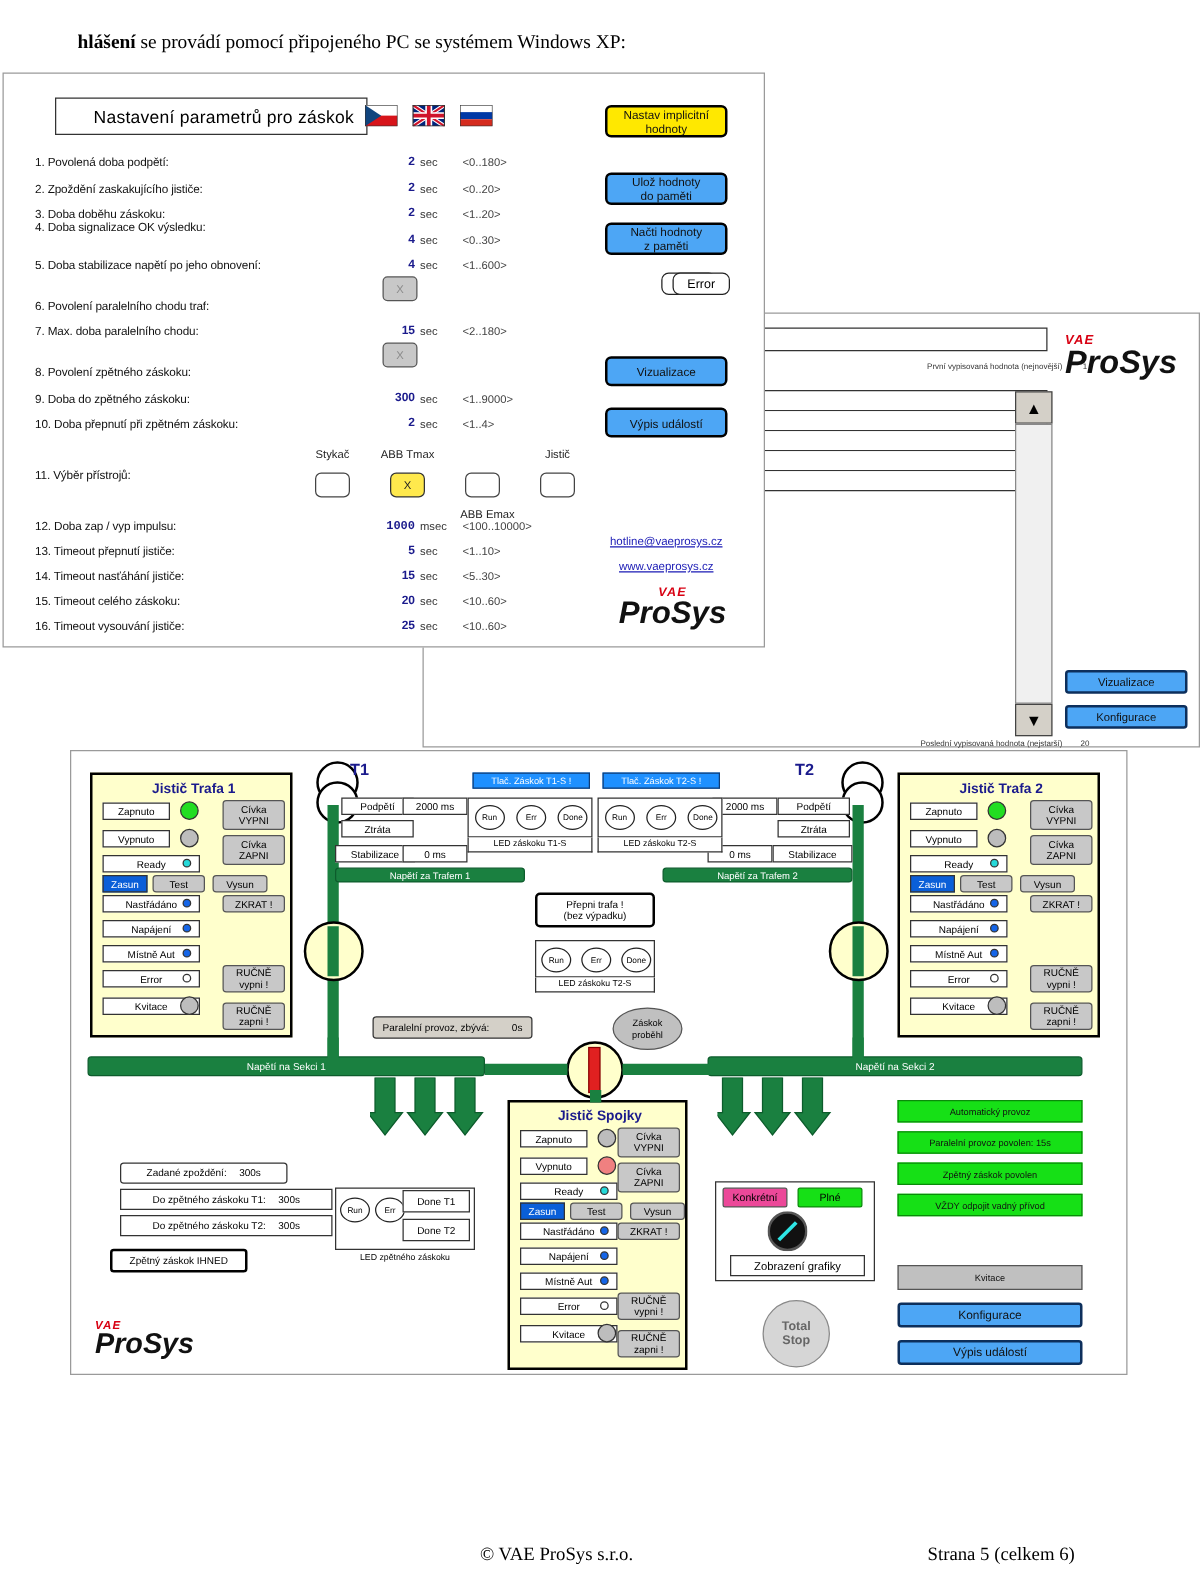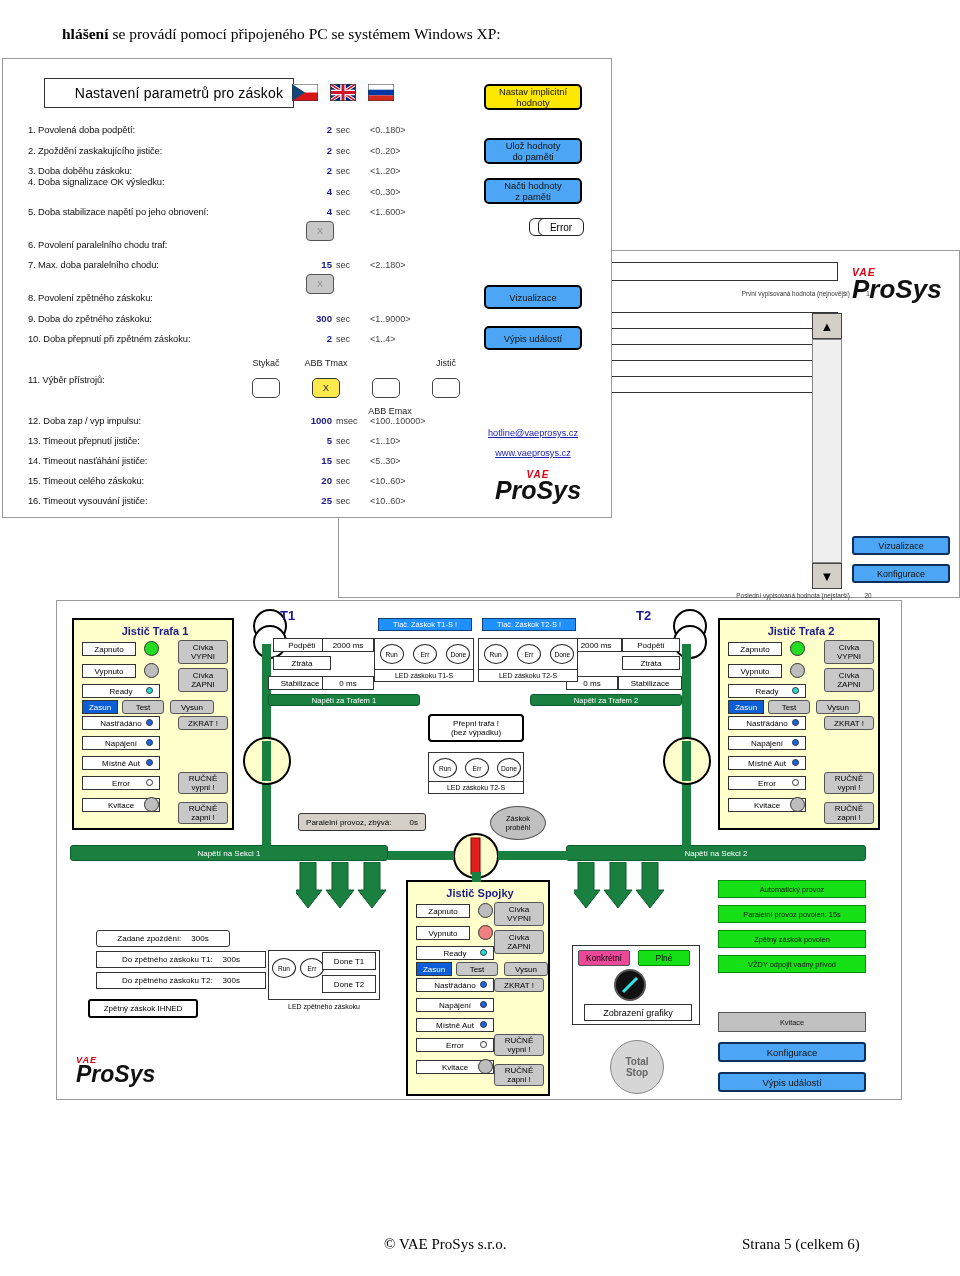--- a/index.html
+++ b/index.html
@@ -186,21 +186,21 @@
     <div class="abs prow" style="left: 0px; top: 189px; width: 260px;">9. Doba do zpětného záskoku:</div>
     <div class="abs pval" style="left: 264px; top: 189px; width: 40px;">300</div>
     <div class="abs punit" style="left: 308px; top: 190px; width: 30px;">sec</div>
     <div class="abs prange" style="left: 342px; top: 190px; width: 96px;">&lt;1..9000&gt;</div>
     <div class="abs prow" style="left: 0px; top: 209px; width: 260px;">10. Doba přepnutí při zpětném záskoku:</div>
     <div class="abs pval" style="left: 264px; top: 209px; width: 40px;">2</div>
     <div class="abs punit" style="left: 308px; top: 210px; width: 30px;">sec</div>
     <div class="abs prange" style="left: 342px; top: 210px; width: 96px;">&lt;1..4&gt;</div>
     <div class="abs prow" style="left: 0px; top: 250px; width: 260px;">11. Výběr přístrojů:</div>
     <div class="abs prow" style="left: 0px; top: 291px; width: 260px;">12. Doba zap / vyp impulsu:</div>
-    <div class="abs pval" style="left: 264px; top: 291px; width: 40px;">1000</div>
+    <div class="abs pval" style="left: 264px; top: 291px; width: 40px; font-family: Liberation Mono, monospace;">1000</div>
     <div class="abs punit" style="left: 308px; top: 292px; width: 30px;">msec</div>
     <div class="abs prange" style="left: 342px; top: 292px; width: 96px;">&lt;100..10000&gt;</div>
     <div class="abs prow" style="left: 0px; top: 311px; width: 260px;">13. Timeout přepnutí jističe:</div>
     <div class="abs pval" style="left: 264px; top: 311px; width: 40px;">5</div>
     <div class="abs punit" style="left: 308px; top: 312px; width: 30px;">sec</div>
     <div class="abs prange" style="left: 342px; top: 312px; width: 96px;">&lt;1..10&gt;</div>
     <div class="abs prow" style="left: 0px; top: 331px; width: 260px;">14. Timeout nasťáhání jističe:</div>
     <div class="abs pval" style="left: 264px; top: 331px; width: 40px;">15</div>
     <div class="abs punit" style="left: 308px; top: 332px; width: 30px;">sec</div>
     <div class="abs prange" style="left: 342px; top: 332px; width: 96px;">&lt;5..30&gt;</div>

